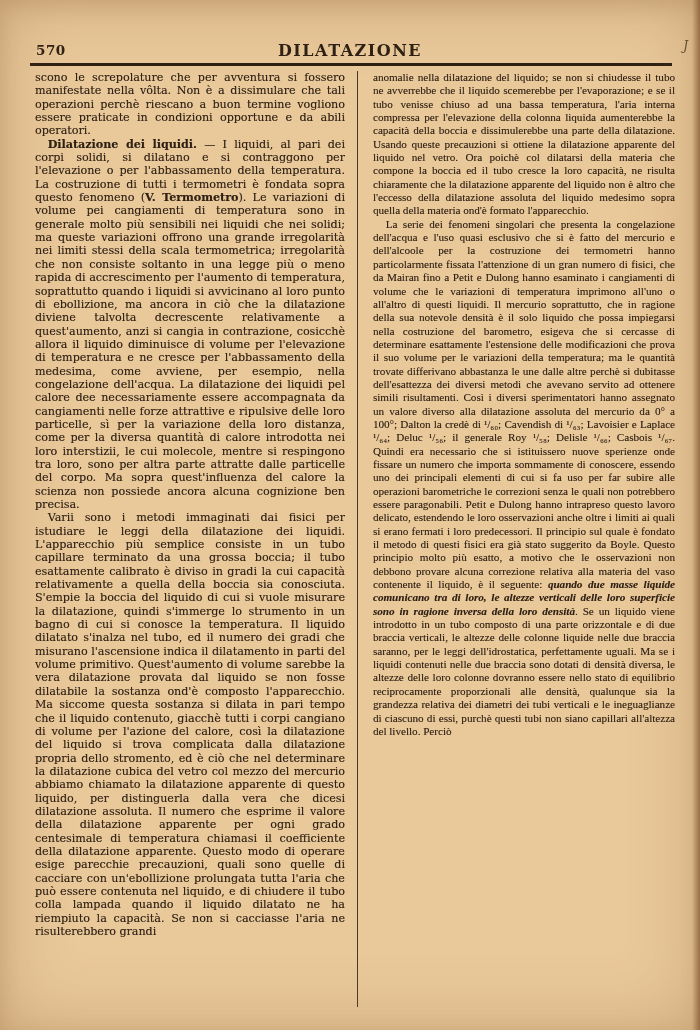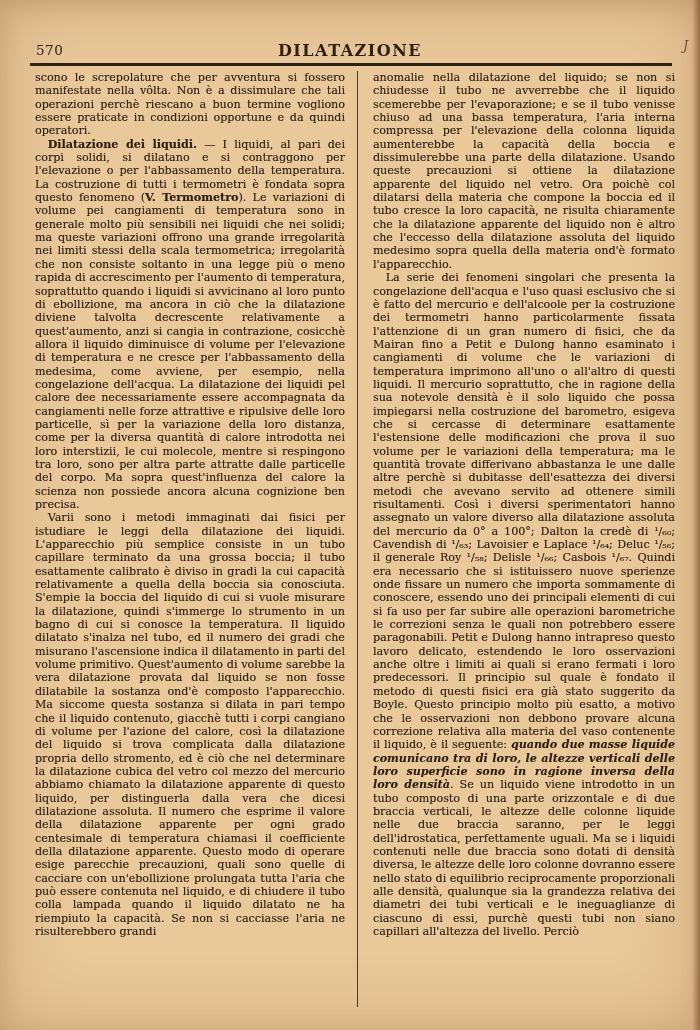--- a/index.html
+++ b/index.html
@@ -36,21 +36,21 @@
     z-index: 6;
   }
   .header {
     position: absolute;
     top: 41px; left: 30px; right: 30px;
     height: 20px;
   }
   .page-number {
     position: absolute;
     left: 6px; top: 1px;
-    font-weight: normal;
+    font-weight: bold;
     font-size: 13.5px;
     letter-spacing: 0.5px;
   }
   .header-title {
     position: absolute;
     left: 0; right: 0; top: 0;
     text-align: center;
     font-weight: bold;
     font-size: 16px;
     letter-spacing: 1.5px;
@@ -76,21 +76,21 @@
     overflow: hidden;
   }
   .col {
     text-align: justify;
     font-size: 11.1px;
     line-height: 13.35px;
     text-shadow: 0.25px 0.25px 0 rgba(46, 32, 20, 0.35);
     overflow: hidden;
   }
   .col-left  { width: 314px; }
-  .col-right { width: 306px; margin-left: 28px; }
+  .col-right { width: 306px; margin-left: 28px; font-family: Liberation Serif, serif; }
   .col-divider {
     position: absolute;
     top: 71px; left: 357px;
     width: 1.2px; height: 936px;
     background: rgba(46, 32, 20, 0.85);
   }
   .para { margin: 0; }
   .para.indent { text-indent: 1.15em; }
   .run-b  { font-weight: bold; margin-top: 24px; }
   .run-i  { }
@@ -102,21 +102,21 @@
 <div class="page">
   <div class="header">
     <span class="page-number">570</span>
     <span class="header-title">DILATAZIONE</span>
     <span class="corner-mark">J</span>
   </div>
   <div class="header-rule"></div>
 
   <div class="columns">
     <div class="col col-left">
-        <p class="para"><span>scono le screpolature che per avventura si fossero manifestate nella vôlta. Non è a dissimulare che tali operazioni perchè riescano a buon termine vogliono essere praticate in condizioni opportune e da quindi operatori.</span></p>
+        <p class="para"><span>scono le screpolature che per avventura si fossero manifestate nella vôlta. Non è a dissimulare che tali operazioni perchè riescano a buon termine vogliono essere praticate in condizioni opportune e da abili operatori.</span></p>
         <p class="para indent"><span class="run-b">Dilatazione dei liquidi.</span><span> — I liquidi, al pari dei corpi solidi, si dilatano e si contraggono per l'elevazione o per l'abbassamento della temperatura. La costruzione di tutti i termometri è fondata sopra questo fenomeno (</span><span class="run-b">V. Termometro</span><span>). Le variazioni di volume pei cangiamenti di temperatura sono in generale molto più sensibili nei liquidi che nei solidi; ma queste variazioni offrono una grande irregolarità nei limiti stessi della scala termometrica; irregolarità che non consiste soltanto in una legge più o meno rapida di accrescimento per l'aumento di temperatura, soprattutto quando i liquidi si avvicinano al loro punto di ebollizione, ma ancora in ciò che la dilatazione diviene talvolta decrescente relativamente a quest'aumento, anzi si cangia in contrazione, cosicchè allora il liquido diminuisce di volume per l'elevazione di temperatura e ne cresce per l'abbassamento della medesima, come avviene, per esempio, nella congelazione dell'acqua. La dilatazione dei liquidi pel calore dee necessariamente essere accompagnata da cangiamenti nelle forze attrattive e ripulsive delle loro particelle, sì per la variazione della loro distanza, come per la diversa quantità di calore introdotta nei loro interstizii, le cui molecole, mentre si respingono tra loro, sono per altra parte attratte dalle particelle del corpo. Ma sopra quest'influenza del calore la scienza non possiede ancora alcuna cognizione ben precisa.</span></p>
         <p class="para indent"><span>Varii sono i metodi immaginati dai fisici per istudiare le leggi della dilatazione dei liquidi. L'apparecchio più semplice consiste in un tubo capillare terminato da una grossa boccia; il tubo esattamente calibrato è diviso in gradi la cui capacità relativamente a quella della boccia sia conosciuta. S'empie la boccia del liquido di cui si vuole misurare la dilatazione, quindi s'immerge lo strumento in un bagno di cui si conosce la temperatura. Il liquido dilatato s'inalza nel tubo, ed il numero dei gradi che misurano l'ascensione indica il dilatamento in parti del volume primitivo. Quest'aumento di volume sarebbe la vera dilatazione provata dal liquido se non fosse dilatabile la sostanza ond'è composto l'apparecchio. Ma siccome questa sostanza si dilata in pari tempo che il liquido contenuto, giacchè tutti i corpi cangiano di volume per l'azione del calore, così la dilatazione del liquido si trova complicata dalla dilatazione propria dello stromento, ed è ciò che nel determinare la dilatazione cubica del vetro col mezzo del mercurio abbiamo chiamato la </span><span class="run-i">dilatazione apparente</span><span> di questo liquido, per distinguerla dalla vera che dicesi </span><span class="run-i">dilatazione assoluta</span><span>. Il numero che esprime il valore della dilatazione apparente per ogni grado centesimale di temperatura chiamasi il </span><span class="run-i">coefficiente della dilatazione apparente</span><span>. Questo modo di operare esige parecchie precauzioni, quali sono quelle di cacciare con un'ebollizione prolungata tutta l'aria che può essere contenuta nel liquido, e di chiudere il tubo colla lampada quando il liquido dilatato ne ha riempiuto la capacità. Se non si cacciasse l'aria ne risulterebbero grandi</span></p>
       </div>
     <div class="col col-right">
         <p class="para"><span>anomalie nella dilatazione del liquido; se non si chiudesse il tubo ne avverrebbe che il liquido scemerebbe per l'evaporazione; e se il tubo venisse chiuso ad una bassa temperatura, l'aria interna compressa per l'elevazione della colonna liquida aumenterebbe la capacità della boccia e dissimulerebbe una parte della dilatazione. Usando queste precauzioni si ottiene la dilatazione apparente del liquido nel vetro. Ora poichè col dilatarsi della materia che compone la boccia ed il tubo cresce la loro capacità, ne risulta chiaramente che la dilatazione apparente del liquido non è altro che l'eccesso della dilatazione assoluta del liquido medesimo sopra quella della materia ond'è formato l'apparecchio.</span></p>
         <p class="para indent"><span>La serie dei fenomeni singolari che presenta la congelazione dell'acqua e l'uso quasi esclusivo che si è fatto del mercurio e dell'alcoole per la costruzione dei termometri hanno particolarmente fissata l'attenzione di un gran numero di fisici, che da Mairan fino a Petit e Dulong hanno esaminato i cangiamenti di volume che le variazioni di temperatura imprimono all'uno o all'altro di questi liquidi. Il mercurio soprattutto, che in ragione della sua notevole densità è il solo liquido che possa impiegarsi nella costruzione del barometro, esigeva che si cercasse di determinare esattamente l'estensione delle modificazioni che prova il suo volume per le variazioni della temperatura; ma le quantità trovate differivano abbastanza le une dalle altre perchè si dubitasse dell'esattezza dei diversi metodi che avevano servito ad ottenere simili risultamenti. Così i diversi sperimentatori hanno assegnato un valore diverso alla dilatazione assoluta del mercurio da 0° a 100°; Dalton la credè di ¹/₆₀; Cavendish di ¹/₆₃; Lavoisier e Laplace ¹/₆₄; Deluc ¹/₅₆; il generale Roy ¹/₅₈; Delisle ¹/₆₆; Casbois ¹/₆₇. Quindi era necessario che si istituissero nuove sperienze onde fissare un numero che importa sommamente di conoscere, essendo uno dei principali elementi di cui si fa uso per far subire alle operazioni barometriche le correzioni senza le quali non potrebbero essere paragonabili. Petit e Dulong hanno intrapreso questo lavoro delicato, estendendo le loro osservazioni anche oltre i limiti ai quali si erano fermati i loro predecessori. Il principio sul quale è fondato il metodo di questi fisici era già stato suggerito da Boyle. Questo principio molto più esatto, a motivo che le osservazioni non debbono provare alcuna correzione relativa alla materia del vaso contenente il liquido, è il seguente: </span><span class="run-bi">quando due masse liquide comunicano tra di loro, le altezze verticali delle loro superficie sono in ragione inversa della loro densità</span><span>. Se un liquido viene introdotto in un tubo composto di una parte orizzontale e di due braccia verticali, le altezze delle colonne liquide nelle due braccia saranno, per le leggi dell'idrostatica, perfettamente uguali. Ma se i liquidi contenuti nelle due braccia sono dotati di densità diversa, le altezze delle loro colonne dovranno essere nello stato di equilibrio reciprocamente proporzionali alle densità, qualunque sia la grandezza relativa dei diametri dei tubi verticali e le ineguaglianze di ciascuno di essi, purchè questi tubi non siano capillari all'altezza del livello. Perciò</span></p>
       </div>
   </div>
   <div class="col-divider"></div>
 

